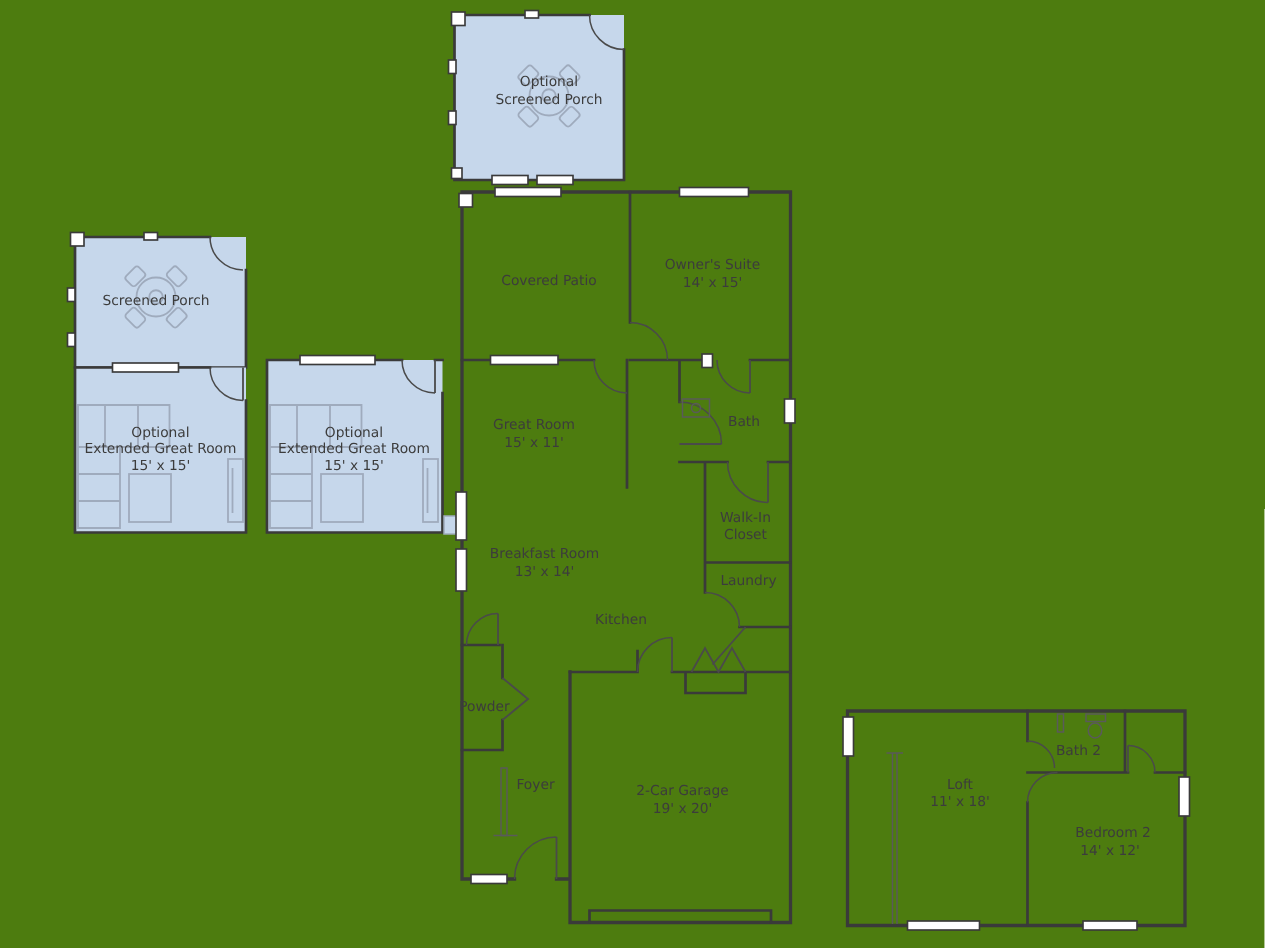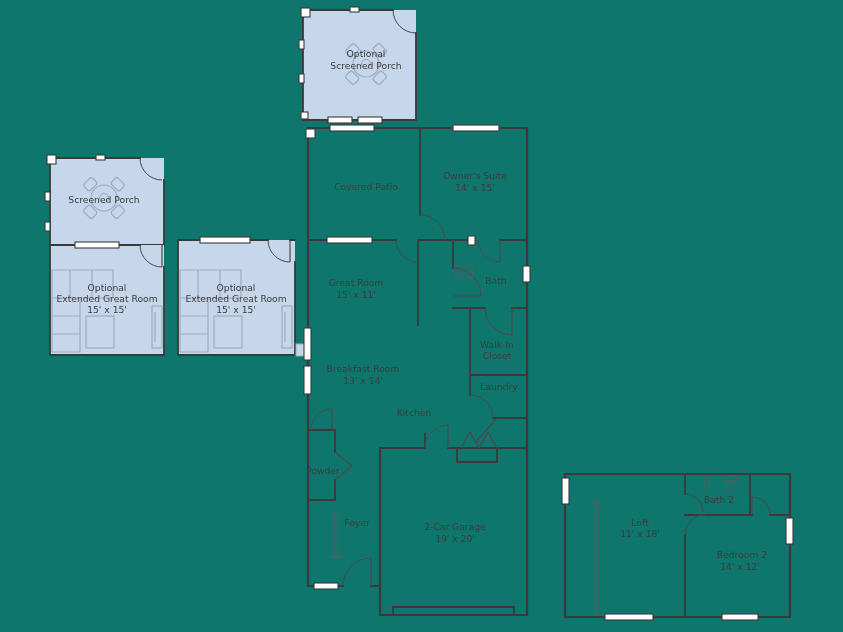--- a/index.html
+++ b/index.html
@@ -1,16 +1,16 @@
 <!DOCTYPE html>
 <html><head>
 <meta charset="utf-8">
 <style>
   html,body{margin:0;padding:0;background:#ffffff;}
-  .page{position:relative;width:843px;height:632px;background:#0f766e;overflow:hidden;}
+  .page{position:relative;width:843px;height:632px;background:#4d7c0f;overflow:hidden;}
   svg{display:block;}
   .wall{stroke:#3a3a3a;stroke-width:2.2;fill:none;stroke-linecap:square;}
   .iwall{stroke:#3a3a3a;stroke-width:1.8;fill:none;stroke-linecap:square;}
   .door{stroke:#4a4a4a;stroke-width:1;fill:none;}
   .leaf{stroke:#4a4a4a;stroke-width:1.2;fill:none;}
   .win{fill:#ffffff;stroke:#3a3a3a;stroke-width:1.1;}
   .post{fill:#ffffff;stroke:#3a3a3a;stroke-width:1.1;}
   .opt{fill:#c6d7eb;}
   .furn{stroke:#9fabbd;stroke-width:1.2;fill:none;}
   .fix{stroke:#5a5a5a;stroke-width:1;fill:none;}

